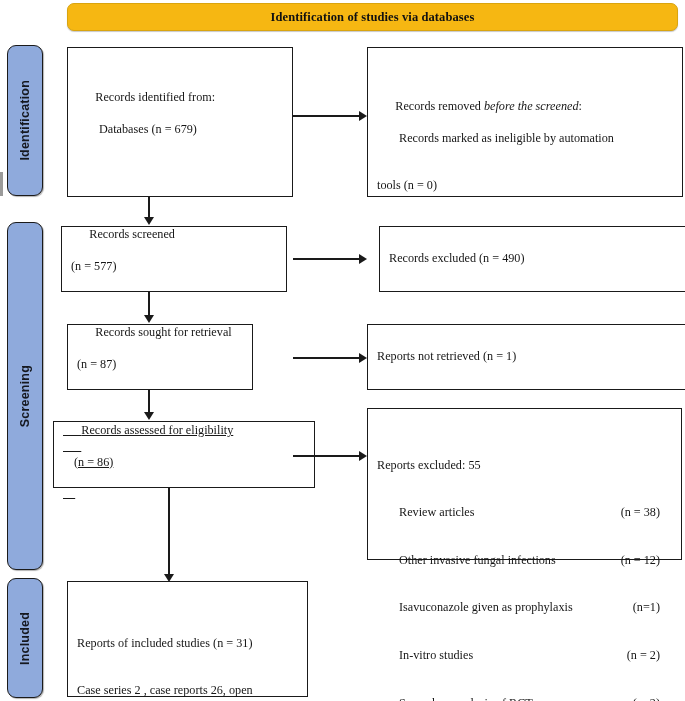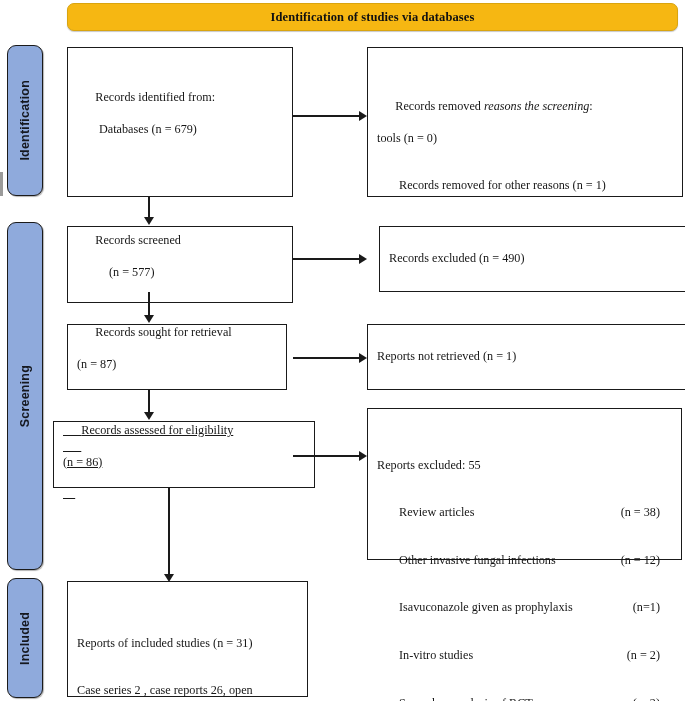--- a/index.html
+++ b/index.html
@@ -154,67 +154,68 @@
       <span>Records identified from:</span>
       <span class="indent-1">Databases (n = 679)</span>
     </div>
   </div>
 
   <div class="conn-h" style="left:293px; top:115px; width:66px;"></div>
   <div class="arrow-right" style="left:359px; top:111px;"></div>
 
   <div class="flow-box align-top" style="left:367px; top:47px; width:316px; height:150px;">
     <div class="box-text" style="padding-top:24px;">
-      <span><span>Records removed </span><span class="ital">reasons the screening</span><span>:</span></span>
+      <span><span>Records removed </span><span class="ital">before the screened</span><span>:</span></span>
+      <span class="indent-1">Records marked as ineligible by automation</span>
       <span style="display:block;">tools (n = 0)</span>
       <span class="indent-1">Records removed for other reasons (n = 1)</span>
     </div>
   </div>
 
   <div class="conn-v" style="left:148px; top:197px; width:1.6px; height:22px;"></div>
   <div class="arrow-down" style="left:144px; top:217px;"></div>
 
-  <div class="flow-box" style="left:67px; top:226px; width:226px; height:77px;">
+  <div class="flow-box" style="left:61px; top:226px; width:226px; height:66px;">
     <div class="box-text">
       <span>Records screened</span>
-      <span style="display:block;margin-left:32px;">(n = 577)</span>
+      <span style="display:block;">(n = 577)</span>
     </div>
   </div>
 
   <div class="conn-h" style="left:293px; top:258px; width:66px;"></div>
   <div class="arrow-right" style="left:359px; top:254px;"></div>
 
   <div class="flow-box" style="left:367px; top:226px; width:316px; height:66px;margin-left:12px;">
     <div class="box-text">Records excluded (n = 490)</div>
   </div>
 
   <div class="conn-v" style="left:148px; top:292px; width:1.6px; height:25px;"></div>
   <div class="arrow-down" style="left:144px; top:315px;"></div>
 
-  <div class="flow-box" style="left:67px; top:324px; width:220px; height:66px;">
+  <div class="flow-box" style="left:67px; top:324px; width:186px; height:66px;">
     <div class="box-text">
       <span>Records sought for retrieval</span>
       <span style="display:block;">(n = 87)</span>
     </div>
   </div>
 
   <div class="conn-h" style="left:293px; top:357px; width:66px;"></div>
   <div class="arrow-right" style="left:359px; top:353px;"></div>
 
   <div class="flow-box" style="left:367px; top:324px; width:328px; height:66px;">
     <div class="box-text">Reports not retrieved (n = 1)</div>
   </div>
 
   <div class="conn-v" style="left:148px; top:390px; width:1.6px; height:24px;"></div>
   <div class="arrow-down" style="left:144px; top:412px;"></div>
 
   <div class="flow-box" style="left:53px; top:421px; width:262px; height:67px;text-decoration:underline;">
     <div class="box-text">
       <span>Records assessed for eligibility</span>
-      <span style="display:block;">(n = 86)</span>
+      <span style="display:block;margin-left:11px;">(n = 86)</span>
     </div>
   </div>
 
   <div class="conn-h" style="left:293px; top:455px; width:66px;"></div>
   <div class="arrow-right" style="left:359px; top:451px;"></div>
 
   <div class="flow-box align-top" style="left:367px; top:408px; width:315px; height:152px;">
     <div class="box-text reason-list" style="padding-top:6px;">
       <span style="display:block;">Reports excluded: 55</span>
       <div class="reason-row">

